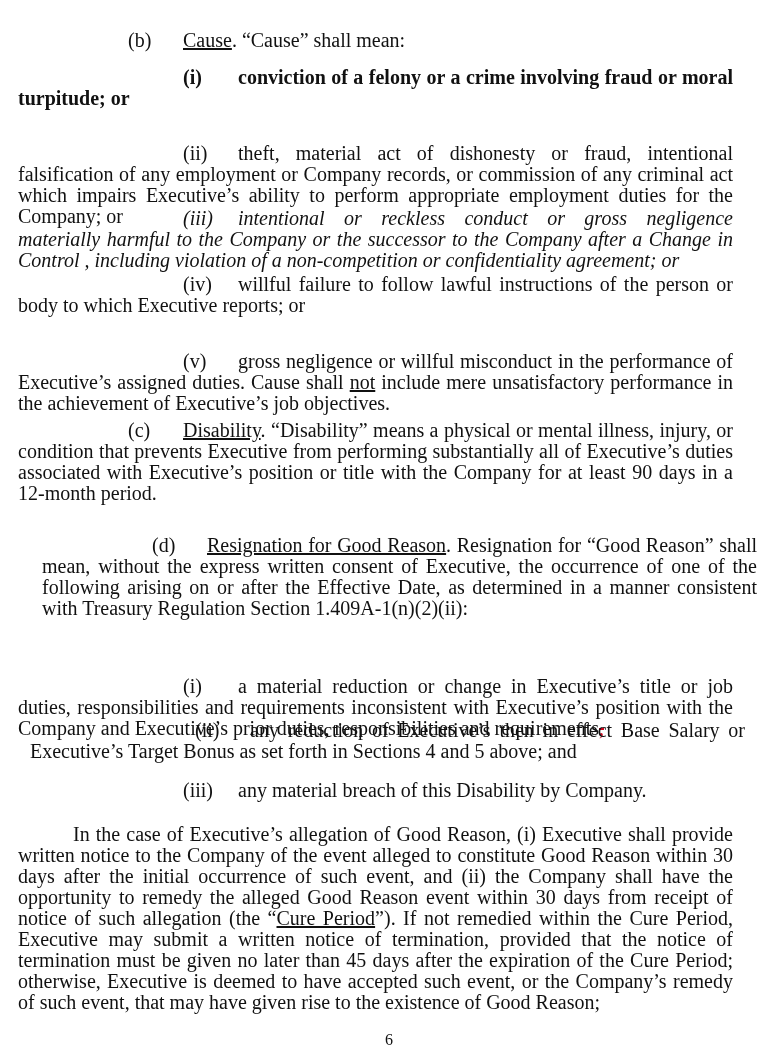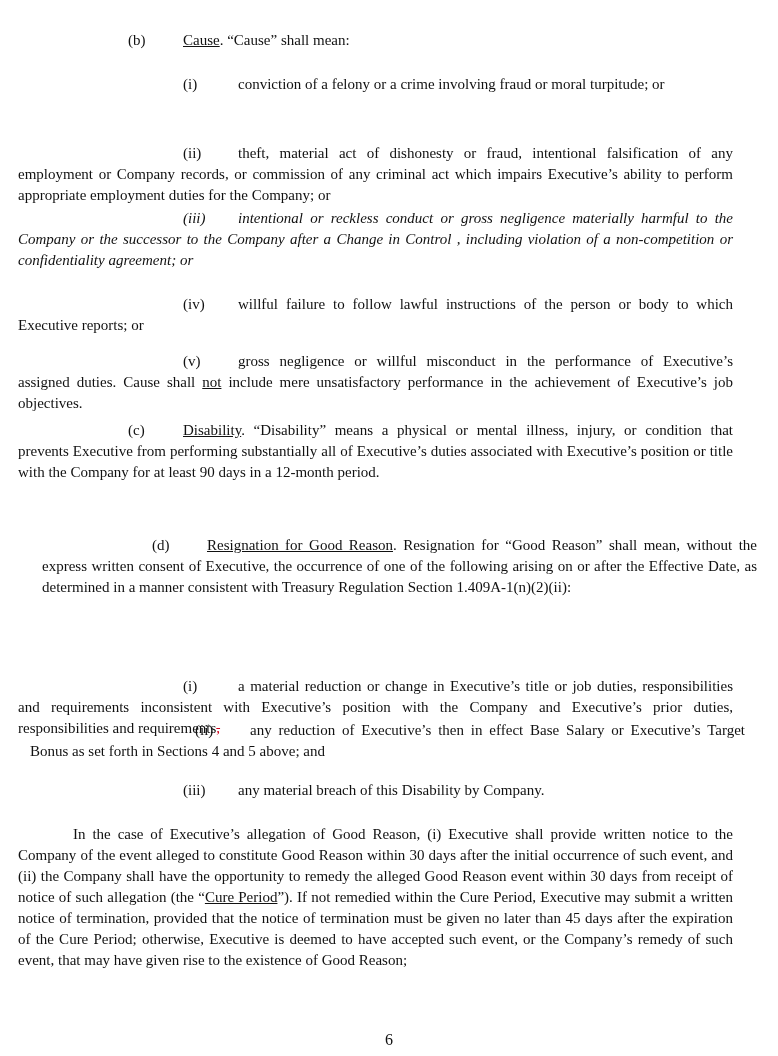--- a/index.html
+++ b/index.html
@@ -1,48 +1,48 @@
 <!DOCTYPE html>
 <html><head>
 <meta charset="utf-8">
 <style>
   html, body { margin:0; padding:0; background:#ffffff; }
   body { width:778px; height:1056px; position:relative; overflow:hidden;
          font-family:"Liberation Serif", "DejaVu Serif", serif; color:#111; }
   .page { position:absolute; left:18px; top:0; width:715px; }
-  .para { position:absolute; left:0; width:715px; font-size:15px; line-height:21px;
+  .para { position:absolute; left:0; width:715px; font-size:20px; line-height:21px;
           text-align:justify; text-align-last:left; }
   .u { text-decoration:underline; }
   .lbl { display:inline-block; }
   .del { color:#d0021b; text-decoration:line-through; }
   .pagenum { position:absolute; left:0; width:778px; top:1031px; text-align:center;
              font-size:16px; font-family:"Liberation Serif", serif; }
 </style>
 </head>
 <body>
 
 <div class="page">
 
   <div class="para" style="top:30px;">
     <span class="lbl" style="margin-left:110px;width:55px;">(b)</span><span class="u">Cause</span><span>.  “Cause” shall mean:</span>
   </div>
 
-  <div class="para" style="top:74px;">
+  <div class="para" style="top:67px;font-weight:bold;">
     <span class="lbl" style="margin-left:165px;width:55px;">(i)</span><span>conviction of a felony or a crime involving fraud or moral turpitude; or</span>
   </div>
 
   <div class="para" style="top:143px;">
     <span class="lbl" style="margin-left:165px;width:55px;">(ii)</span><span>theft, material act of dishonesty or fraud, intentional falsification of any employment or Company records, or commission of any criminal act which impairs Executive’s ability to perform appropriate employment duties for the Company; or</span>
   </div>
 
   <div class="para" style="top:208px;font-style:italic;">
     <span class="lbl" style="margin-left:165px;width:55px;">(iii)</span><span>intentional or reckless conduct or gross negligence materially harmful to the Company or the successor to the Company after a Change in Control , including violation of a non-competition or confidentiality agreement; or</span>
   </div>
 
-  <div class="para" style="top:294px;">
+  <div class="para" style="top:274px;">
     <span class="lbl" style="margin-left:165px;width:55px;">(iv)</span><span>willful failure to follow lawful instructions of the person or body to which Executive reports; or</span>
   </div>
 
   <div class="para" style="top:351px;">
     <span class="lbl" style="margin-left:165px;width:55px;">(v)</span><span>gross negligence or willful misconduct in the performance of Executive’s assigned duties.  Cause shall </span><span class="u">not</span><span> include mere unsatisfactory performance in the achievement of Executive’s job objectives.</span>
   </div>
 
   <div class="para" style="top:420px;">
     <span class="lbl" style="margin-left:110px;width:55px;">(c)</span><span class="u">Disability</span><span>.  “Disability” means a physical or mental illness, injury, or condition that prevents Executive from performing substantially all of Executive’s duties associated with Executive’s position or title with the Company for at least 90 days in a 12-month period.</span>
   </div>

